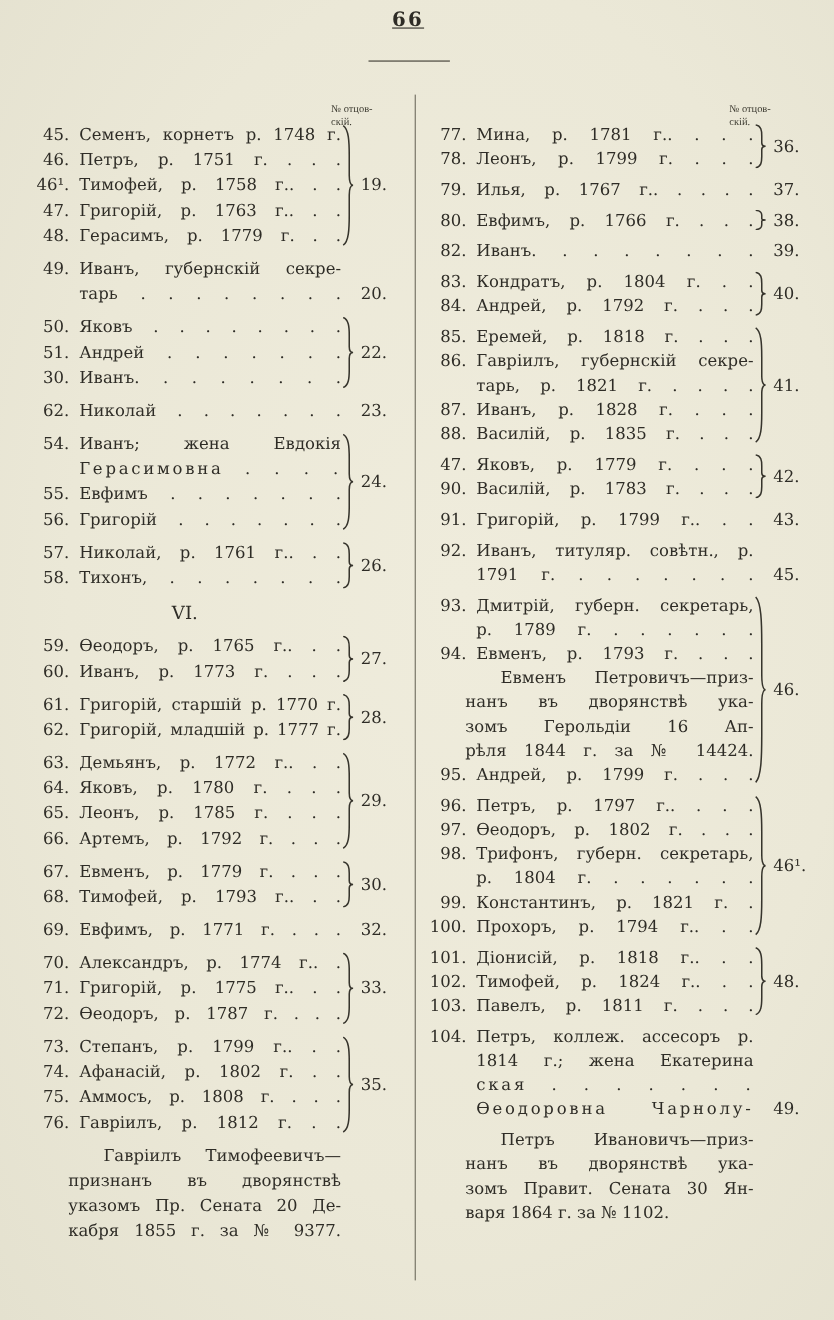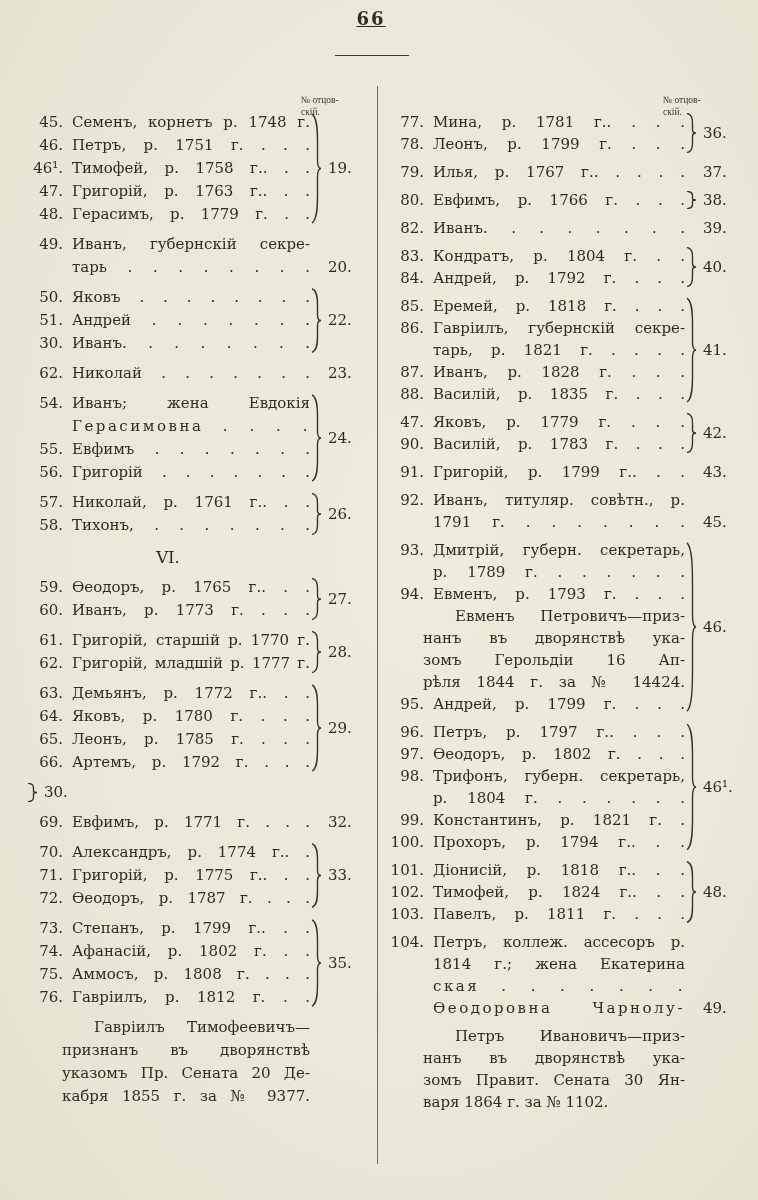--- a/index.html
+++ b/index.html
@@ -292,20 +292,31 @@
         </div>
         </div>
       <div class="b-brace">
         <svg viewBox="0 0 12 100" preserveAspectRatio="none">
           <path d="M2,1 C7,4 7.5,14 7.5,26 L7.5,42 C7.5,48.5 9,50 11,50 C9,50 7.5,51.5 7.5,58 L7.5,74 C7.5,86 7,96 2,99" fill="none" stroke="#36342c" stroke-width="1.4" vector-effect="non-scaling-stroke"></path>
         </svg>
       </div>
       <div class="b-num">29.</div>
     </div>
       <div class="block group">
+      <div class="b-entries">
+
+      <div class="row">
+          <span class="e-num">67.</span>
+          <span class="e-text">Евменъ, р. 1779 г. . . .</span>
+        </div>
+          <div class="row">
+          <span class="e-num">68.</span>
+          <span class="e-text">Тимофей, р. 1793 г.. . .</span>
+        </div>
+        </div>
       <div class="b-brace">
         <svg viewBox="0 0 12 100" preserveAspectRatio="none">
           <path d="M2,1 C7,4 7.5,14 7.5,26 L7.5,42 C7.5,48.5 9,50 11,50 C9,50 7.5,51.5 7.5,58 L7.5,74 C7.5,86 7,96 2,99" fill="none" stroke="#36342c" stroke-width="1.4" vector-effect="non-scaling-stroke"></path>
         </svg>
       </div>
       <div class="b-num">30.</div>
     </div>
       <div class="block single">
       <div class="b-entries">
 

